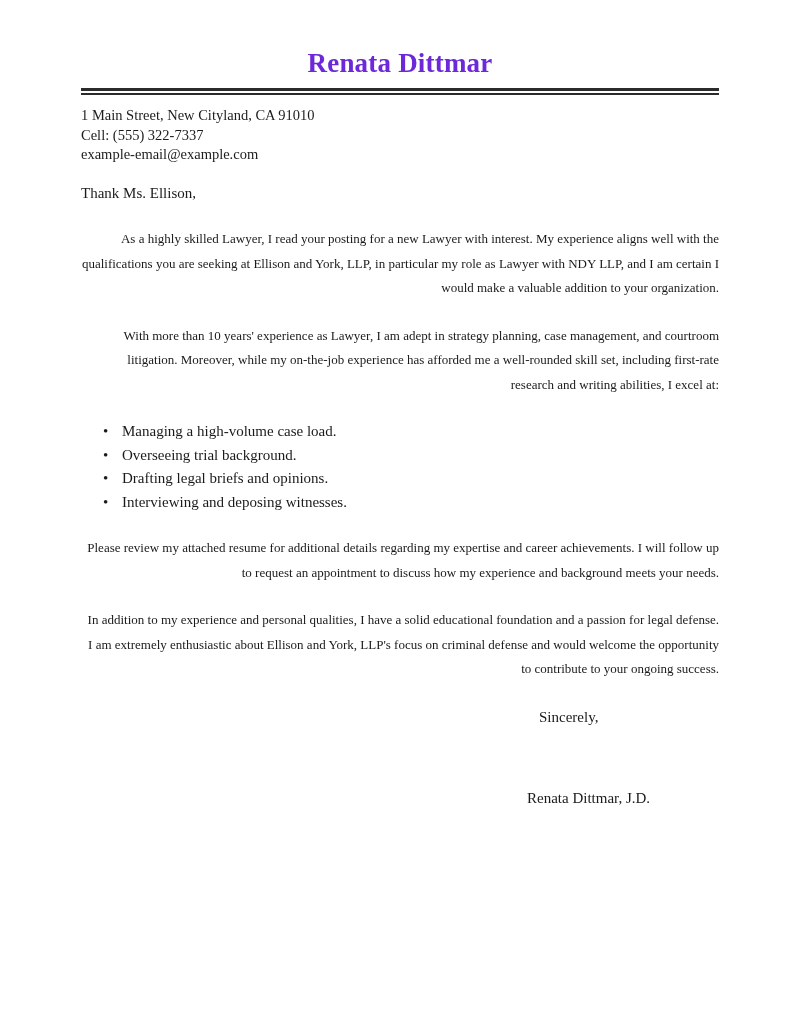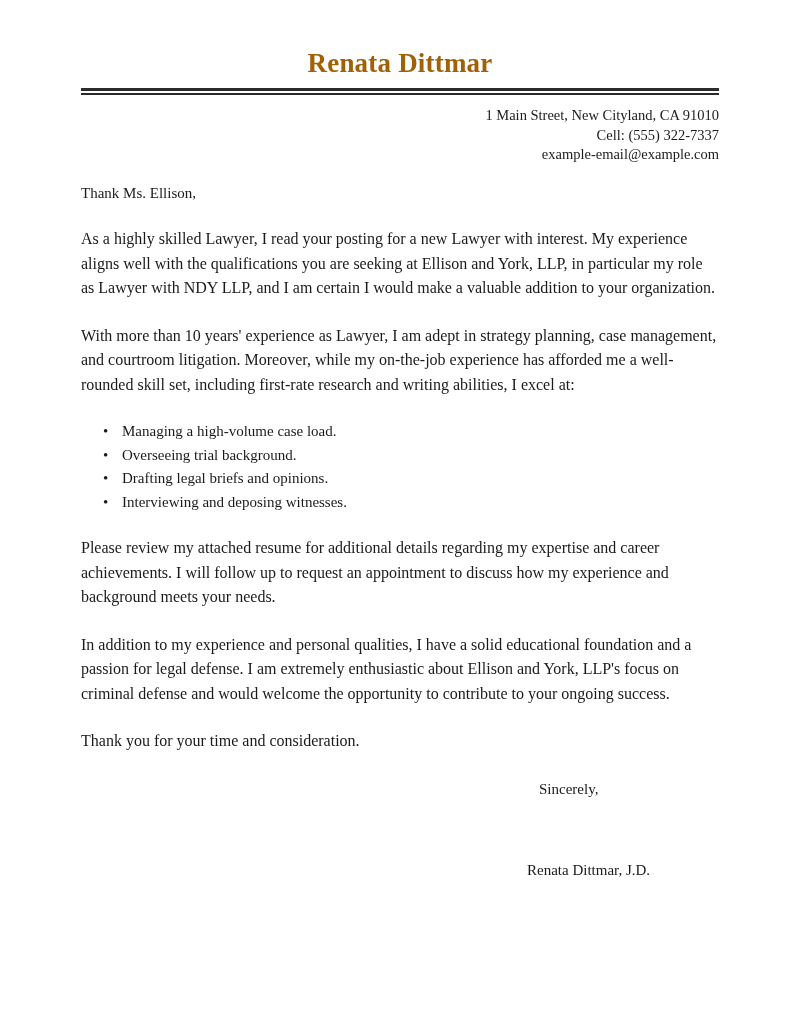--- a/index.html
+++ b/index.html
@@ -33,41 +33,41 @@
     padding-top: 48px;
   }
   .name-heading {
     font-family: "Liberation Serif", "DejaVu Serif", serif;
     font-size: 27px;
     font-weight: bold;
     text-align: center;
     letter-spacing: 0.2px;
     line-height: 1.12;
     margin: 0;
-    color: #a16207;
+    color: #6d28d9;
   }
   .rule-group {
     margin-top: 10px;
   }
   .rule-thick {
     height: 3px;
     background: #2b2b2b;
     width: 100%;
   }
   .rule-gap {
     height: 2px;
   }
   .rule-thin {
     height: 2px;
     background: #2b2b2b;
     width: 100%;
   }
   .contact-block {
     margin-top: 11px;
-    text-align: right;
+    text-align: left;
   }
   .contact-line {
     font-size: 14.5px;
     line-height: 19.5px;
     color: #1c1c1c;
   }
 
   
   .body-copy {
     margin-top: 16px;
@@ -75,23 +75,23 @@
     line-height: 24.5px;
     color: #1a1a1a;
   }
   .salutation {
     margin: 0 0 22px 0;
     font-size: 15px;
     line-height: 24.5px;
   }
   .para {
     margin: 0 0 23px 0;
-    font-size: 16px;
+    font-size: 13px;
     line-height: 24.5px;
-    text-align: left;
+    text-align: right;
   }
   .bullet-list {
     list-style: none;
     margin: 0 0 22px 0;
     padding: 0;
   }
   .bullet-item {
     position: relative;
     padding-left: 41px;
     font-size: 15px;
@@ -171,21 +171,20 @@
         <li class="bullet-item">
           <span class="bullet-dot">•</span>
           <span>Interviewing and deposing witnesses.</span>
         </li>
       </ul>
 
       <p class="para">Please review my attached resume for additional details regarding my expertise and career achievements. I will follow up to request an appointment to discuss how my experience and background meets your needs.</p>
 
       <p class="para">In addition to my experience and personal qualities, I have a solid educational foundation and a passion for legal defense. I am extremely enthusiastic about Ellison and York, LLP's focus on criminal defense and would welcome the opportunity to contribute to your ongoing success.</p>
 
-      <p class="para">Thank you for your time and consideration.</p>
 
       <div class="signature-block">
         <p class="closing-line">Sincerely,</p>
         <div class="signature-space"></div>
         <p class="signer-name">Renata Dittmar, J.D.</p>
       </div>
 
     </main>
   </div>
 </div>

